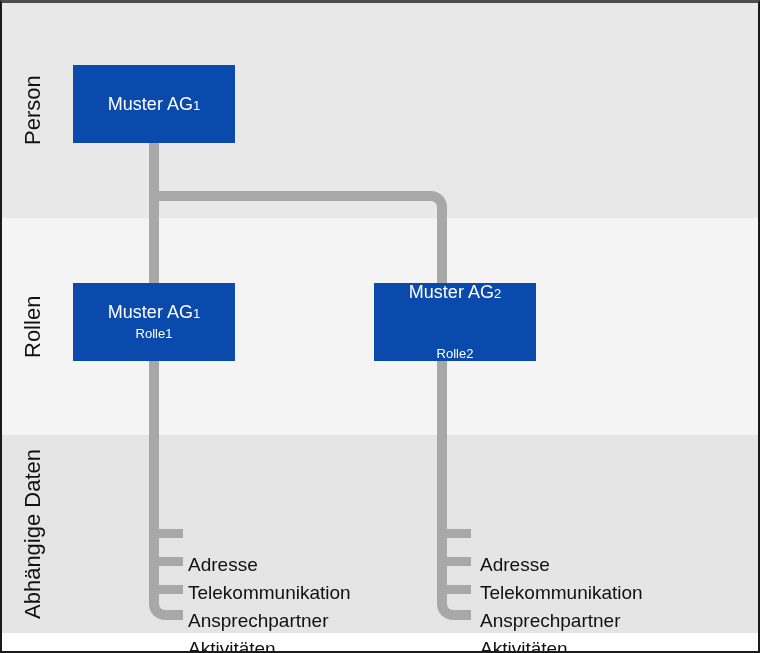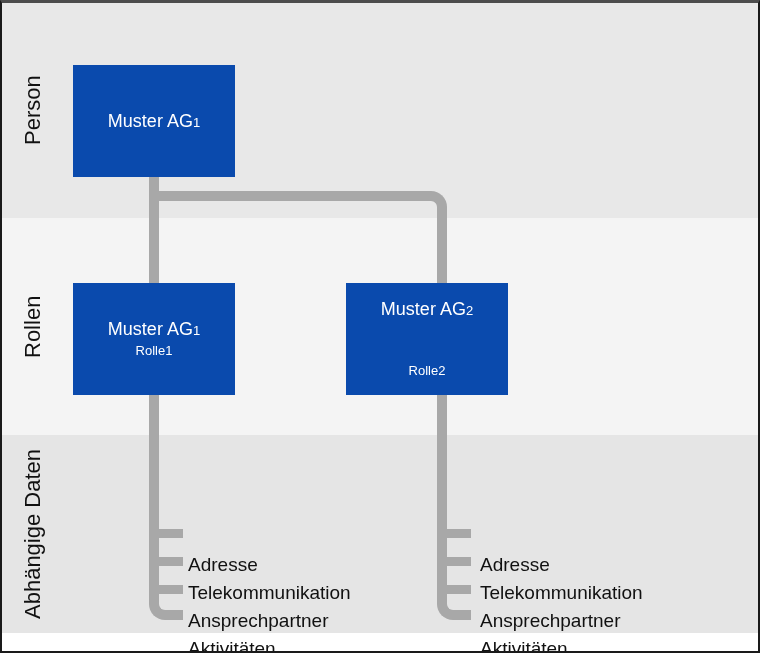--- a/index.html
+++ b/index.html
@@ -58,33 +58,33 @@
   .bottom-elbow.right{left:435px;}
   .tick{position:absolute;height:9px;width:29px;background:var(--connector);}
   .tick.t-l{left:152px;}
   .tick.t-r{left:440px;}
   .tick.row1{top:526px;}
   .tick.row2{top:554px;}
   .tick.row3{top:582px;}
 
   
   .node{
-    position:absolute;width:162px;height:112px;
+    position:absolute;width:162px;height:78px;
     background:var(--box-blue);
     color:#ffffff;
     display:flex;flex-direction:column;
     align-items:center;justify-content:center;
     text-align:center;line-height:1.15;
   }
   .node .title{font-size:18px;}
   .node .title .sub{font-size:13px;}
   .node .role{font-size:13px;margin-top:5px;}
   .node-person{left:71px;top:62px;}
   .node-role1{left:71px;top:280px;}
-  .node-role2{left:344px;top:280px;gap:40px;}
+  .node-role2{left:372px;top:280px;gap:40px;}
 
   
   .dep-list{position:absolute;top:548px;color:var(--text-dark);}
   .dep-list.left{left:186px;}
   .dep-list.right{left:478px;}
   .dep-list .dep-item{
     height:28px;display:flex;align-items:center;
     font-size:19px;white-space:nowrap;
   }
 </style>

